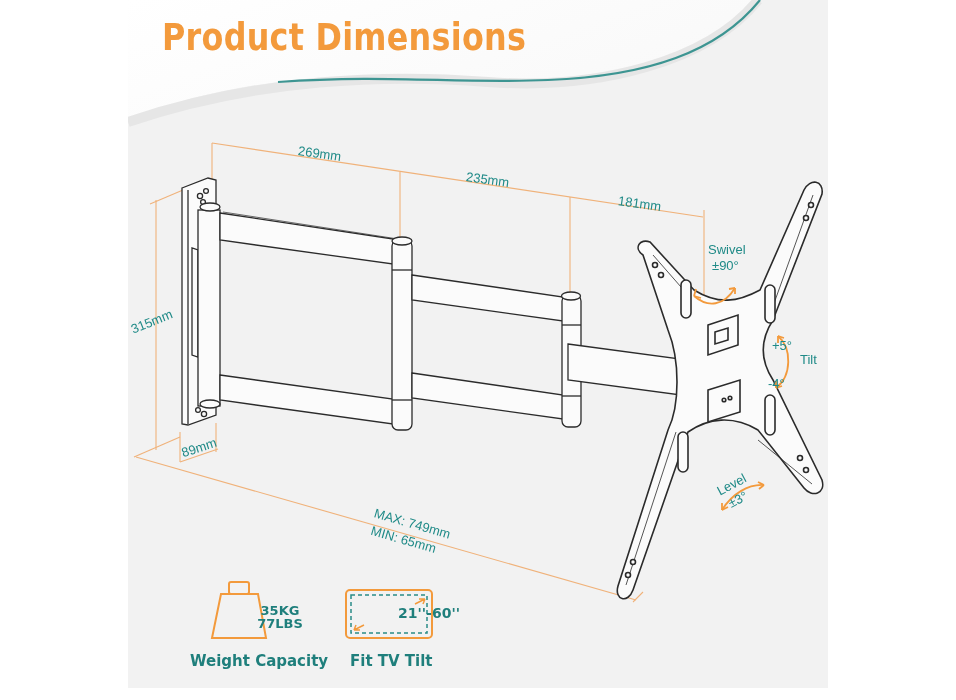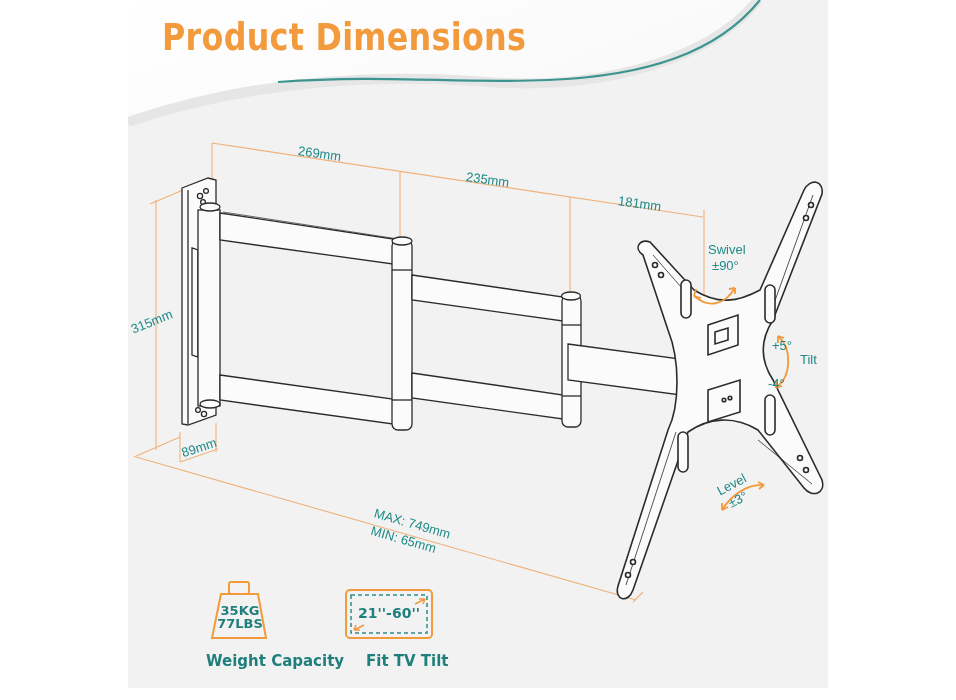--- a/index.html
+++ b/index.html
@@ -3,22 +3,22 @@
 <meta charset="utf-8">
 <style>
   html,body{margin:0;padding:0;background:#ffffff;}
   body{width:956px;height:700px;position:relative;overflow:hidden;font-family:"Liberation Sans",sans-serif;}
   .panel{position:absolute;left:128px;top:0;width:700px;height:688px;overflow:hidden;
     background:linear-gradient(160deg,#ffffff 0%,#f6f6f6 45%,#f0f0f0 100%);}
   .title{position:absolute;left:34px;top:16px;font-size:37px;font-weight:bold;color:#f39a3c;letter-spacing:0.3px;
     font-family:"DejaVu Sans","Liberation Sans",sans-serif;transform:scaleX(0.86);transform-origin:left top;}
   svg.art{position:absolute;left:0;top:0;}
   .lbl{position:absolute;color:#1f8a87;font-size:13px;white-space:nowrap;font-family:"Liberation Sans",sans-serif;}
-  .icon-label{position:absolute;color:#1f7f7c;font-weight:bold;font-size:15px;white-space:nowrap;font-family:"DejaVu Sans","Liberation Sans",sans-serif;margin-left:16px;}
-  .badge-text{position:absolute;color:#1f7f7c;font-weight:bold;font-size:13px;line-height:13px;text-align:center;font-family:"DejaVu Sans","Liberation Sans",sans-serif;}
+  .icon-label{position:absolute;color:#1f7f7c;font-weight:bold;font-size:15px;white-space:nowrap;font-family:"DejaVu Sans","Liberation Sans",sans-serif;}
+  .badge-text{position:absolute;color:#1f7f7c;font-weight:bold;font-size:13px;line-height:13px;text-align:center;font-family:"DejaVu Sans","Liberation Sans",sans-serif;margin-left:40px;}
 </style>
 </head>
 <body>
 
 <div class="panel">
 
   <svg class="art" width="700" height="700" viewBox="0 0 700 700">
 
     <g>
       <path d="M0,120 C120,70 260,72 360,80 C470,88 580,60 630,0 L700,0 L700,700 L0,700 Z" fill="#f2f2f2"></path>

